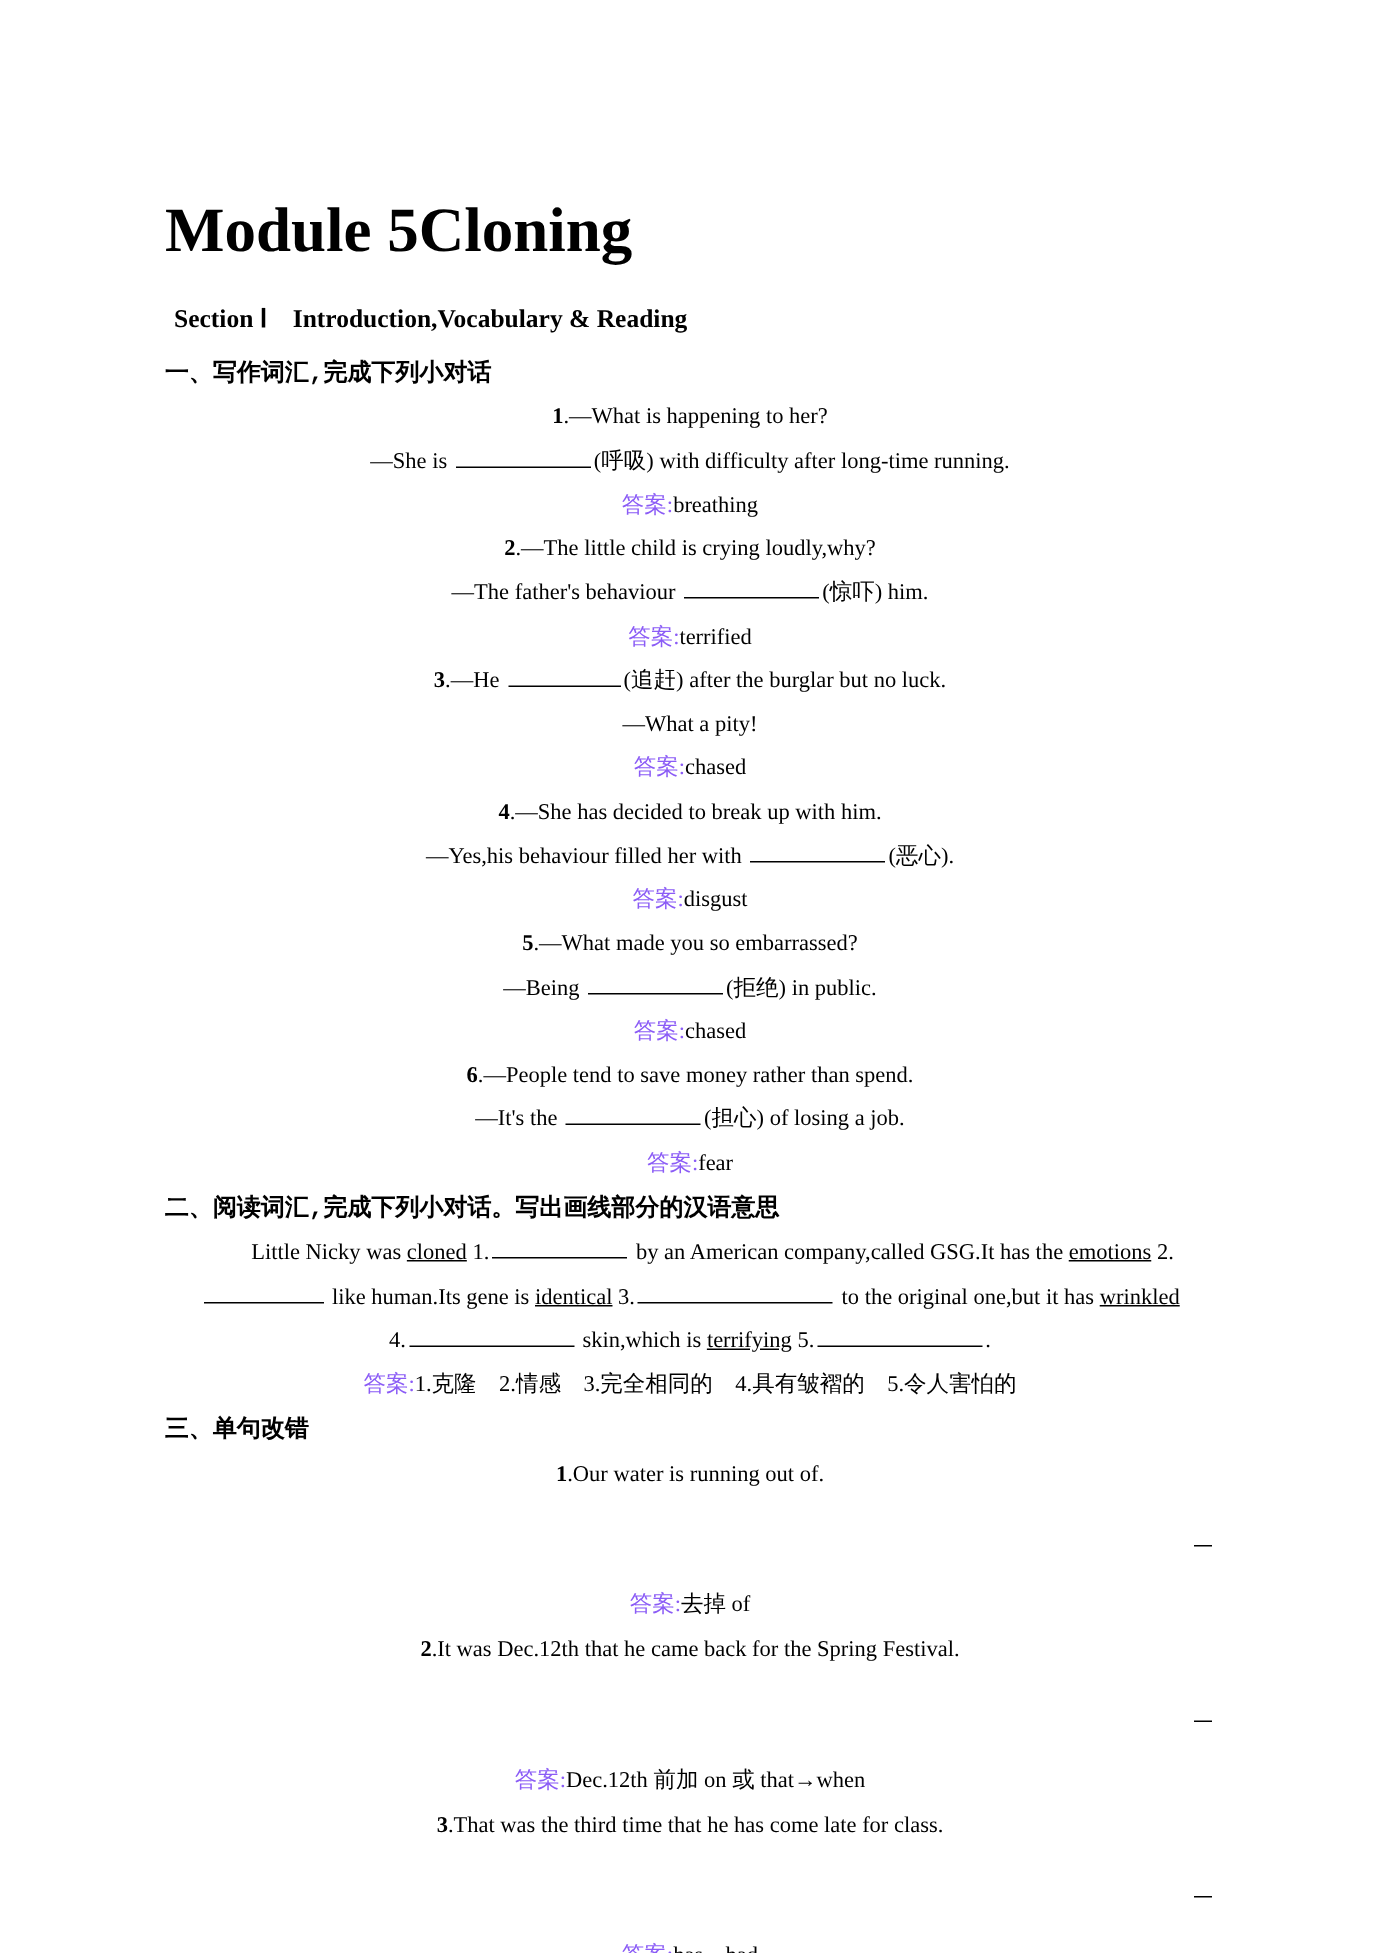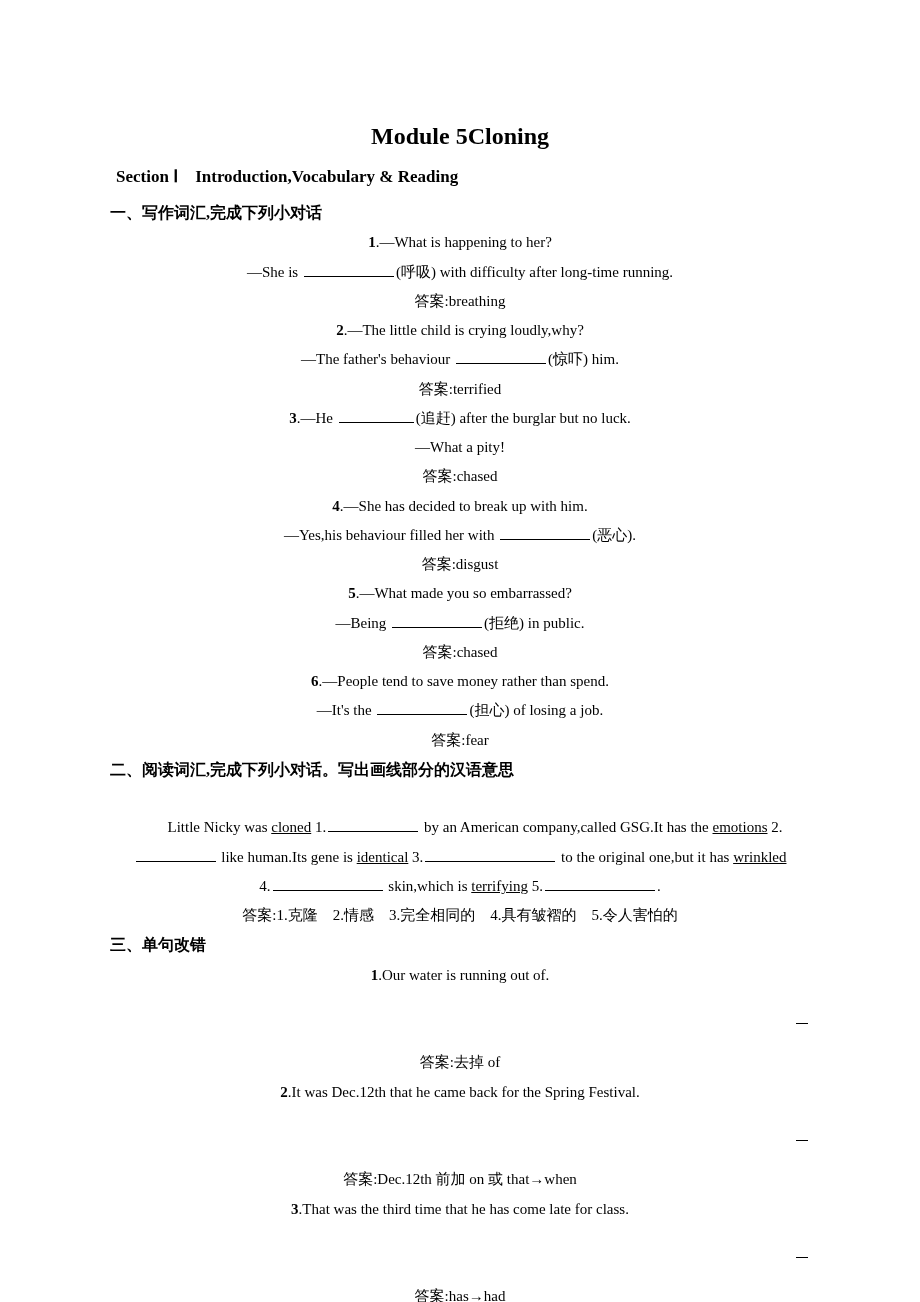--- a/index.html
+++ b/index.html
@@ -7,47 +7,46 @@
     background: #fff;
     margin: 0;
     padding: 112px 110px 60px 110px;
     width: 920px;
     box-sizing: border-box;
     color: #000;
     font-size: 15px;
     line-height: 2.0;
   }
   .module-title {
-    font-size: 24px;
+    font-size: 42px;
     font-weight: bold;
     margin: 0 0 0px 0;
-    text-align: center;
   }
   .section-title {
     font-size: 17px;
     font-weight: bold;
     margin: 0 0 4px 6px;
   }
   .section-heading {
     font-size: 16px;
     font-weight: bold;
-    font-family: Liberation Serif, serif;
+    font-family: Liberation Mono, monospace;
     margin: 0 0 0 0;
     line-height: 1.9;
   }
   .line {
     margin: 0;
     line-height: 1.95;
     text-align: center;
   }
   .bold-num {
     font-weight: bold;
   }
   .answer-label {
-    color: #000000;
+    color: #8b5cf6;
     font-family: "SimSun", serif;
   }
   .blank {
     display: inline-block;
     border-bottom: 1px solid #000;
     min-width: 90px;
     height: 14px;
     vertical-align: baseline;
     margin: 0 2px;
   }
@@ -94,21 +93,21 @@
 <p class="line"><span class="bold-num">5</span><span>.—What made you so embarrassed?</span></p>
 <p class="line"><span>—Being </span><span class="blank"></span><span class="hint">(拒绝)</span><span> in public.</span></p>
 <p class="line"><span class="answer-label">答案:</span><span>chased</span></p>
 
 <p class="line"><span class="bold-num">6</span><span>.—People tend to save money rather than spend.</span></p>
 <p class="line"><span>—It's the </span><span class="blank"></span><span class="hint">(担心)</span><span> of losing a job.</span></p>
 <p class="line"><span class="answer-label">答案:</span><span>fear</span></p>
 
 <div class="section-heading">二、阅读词汇,完成下列小对话。写出画线部分的汉语意思</div>
 
-<p class="line passage" style="text-indent:2em;margin-top:28px;"><span>Little Nicky was </span><span class="underline">cloned</span><span> 1.</span><span class="blank"></span><span> by an American company,called GSG.It has the </span><span class="underline">emotions</span><span> 2.</span></p>
+<p class="line passage" style="text-indent:2em;"><span>Little Nicky was </span><span class="underline">cloned</span><span> 1.</span><span class="blank"></span><span> by an American company,called GSG.It has the </span><span class="underline">emotions</span><span> 2.</span></p>
 <p class="line"><span class="blank" style="min-width:80px"></span><span> like human.Its gene is </span><span class="underline">identical</span><span> 3.</span><span class="blank wide"></span><span> to the original one,but it has </span><span class="underline">wrinkled</span></p>
 <p class="line"><span>4.</span><span class="blank mid"></span><span> skin,which is </span><span class="underline">terrifying</span><span> 5.</span><span class="blank mid"></span><span>.</span></p>
 <p class="line"><span class="answer-label">答案:</span><span class="hint">1.克隆　2.情感　3.完全相同的　4.具有皱褶的　5.令人害怕的</span></p>
 
 <div class="section-heading">三、单句改错</div>
 
 <p class="line"><span class="bold-num">1</span><span>.Our water is running out of.</span></p>
 <p class="right-dash"><span class="blank" style="min-width:12px"></span></p>
 <p class="line"><span class="answer-label">答案:</span><span class="hint">去掉 of</span></p>
 

